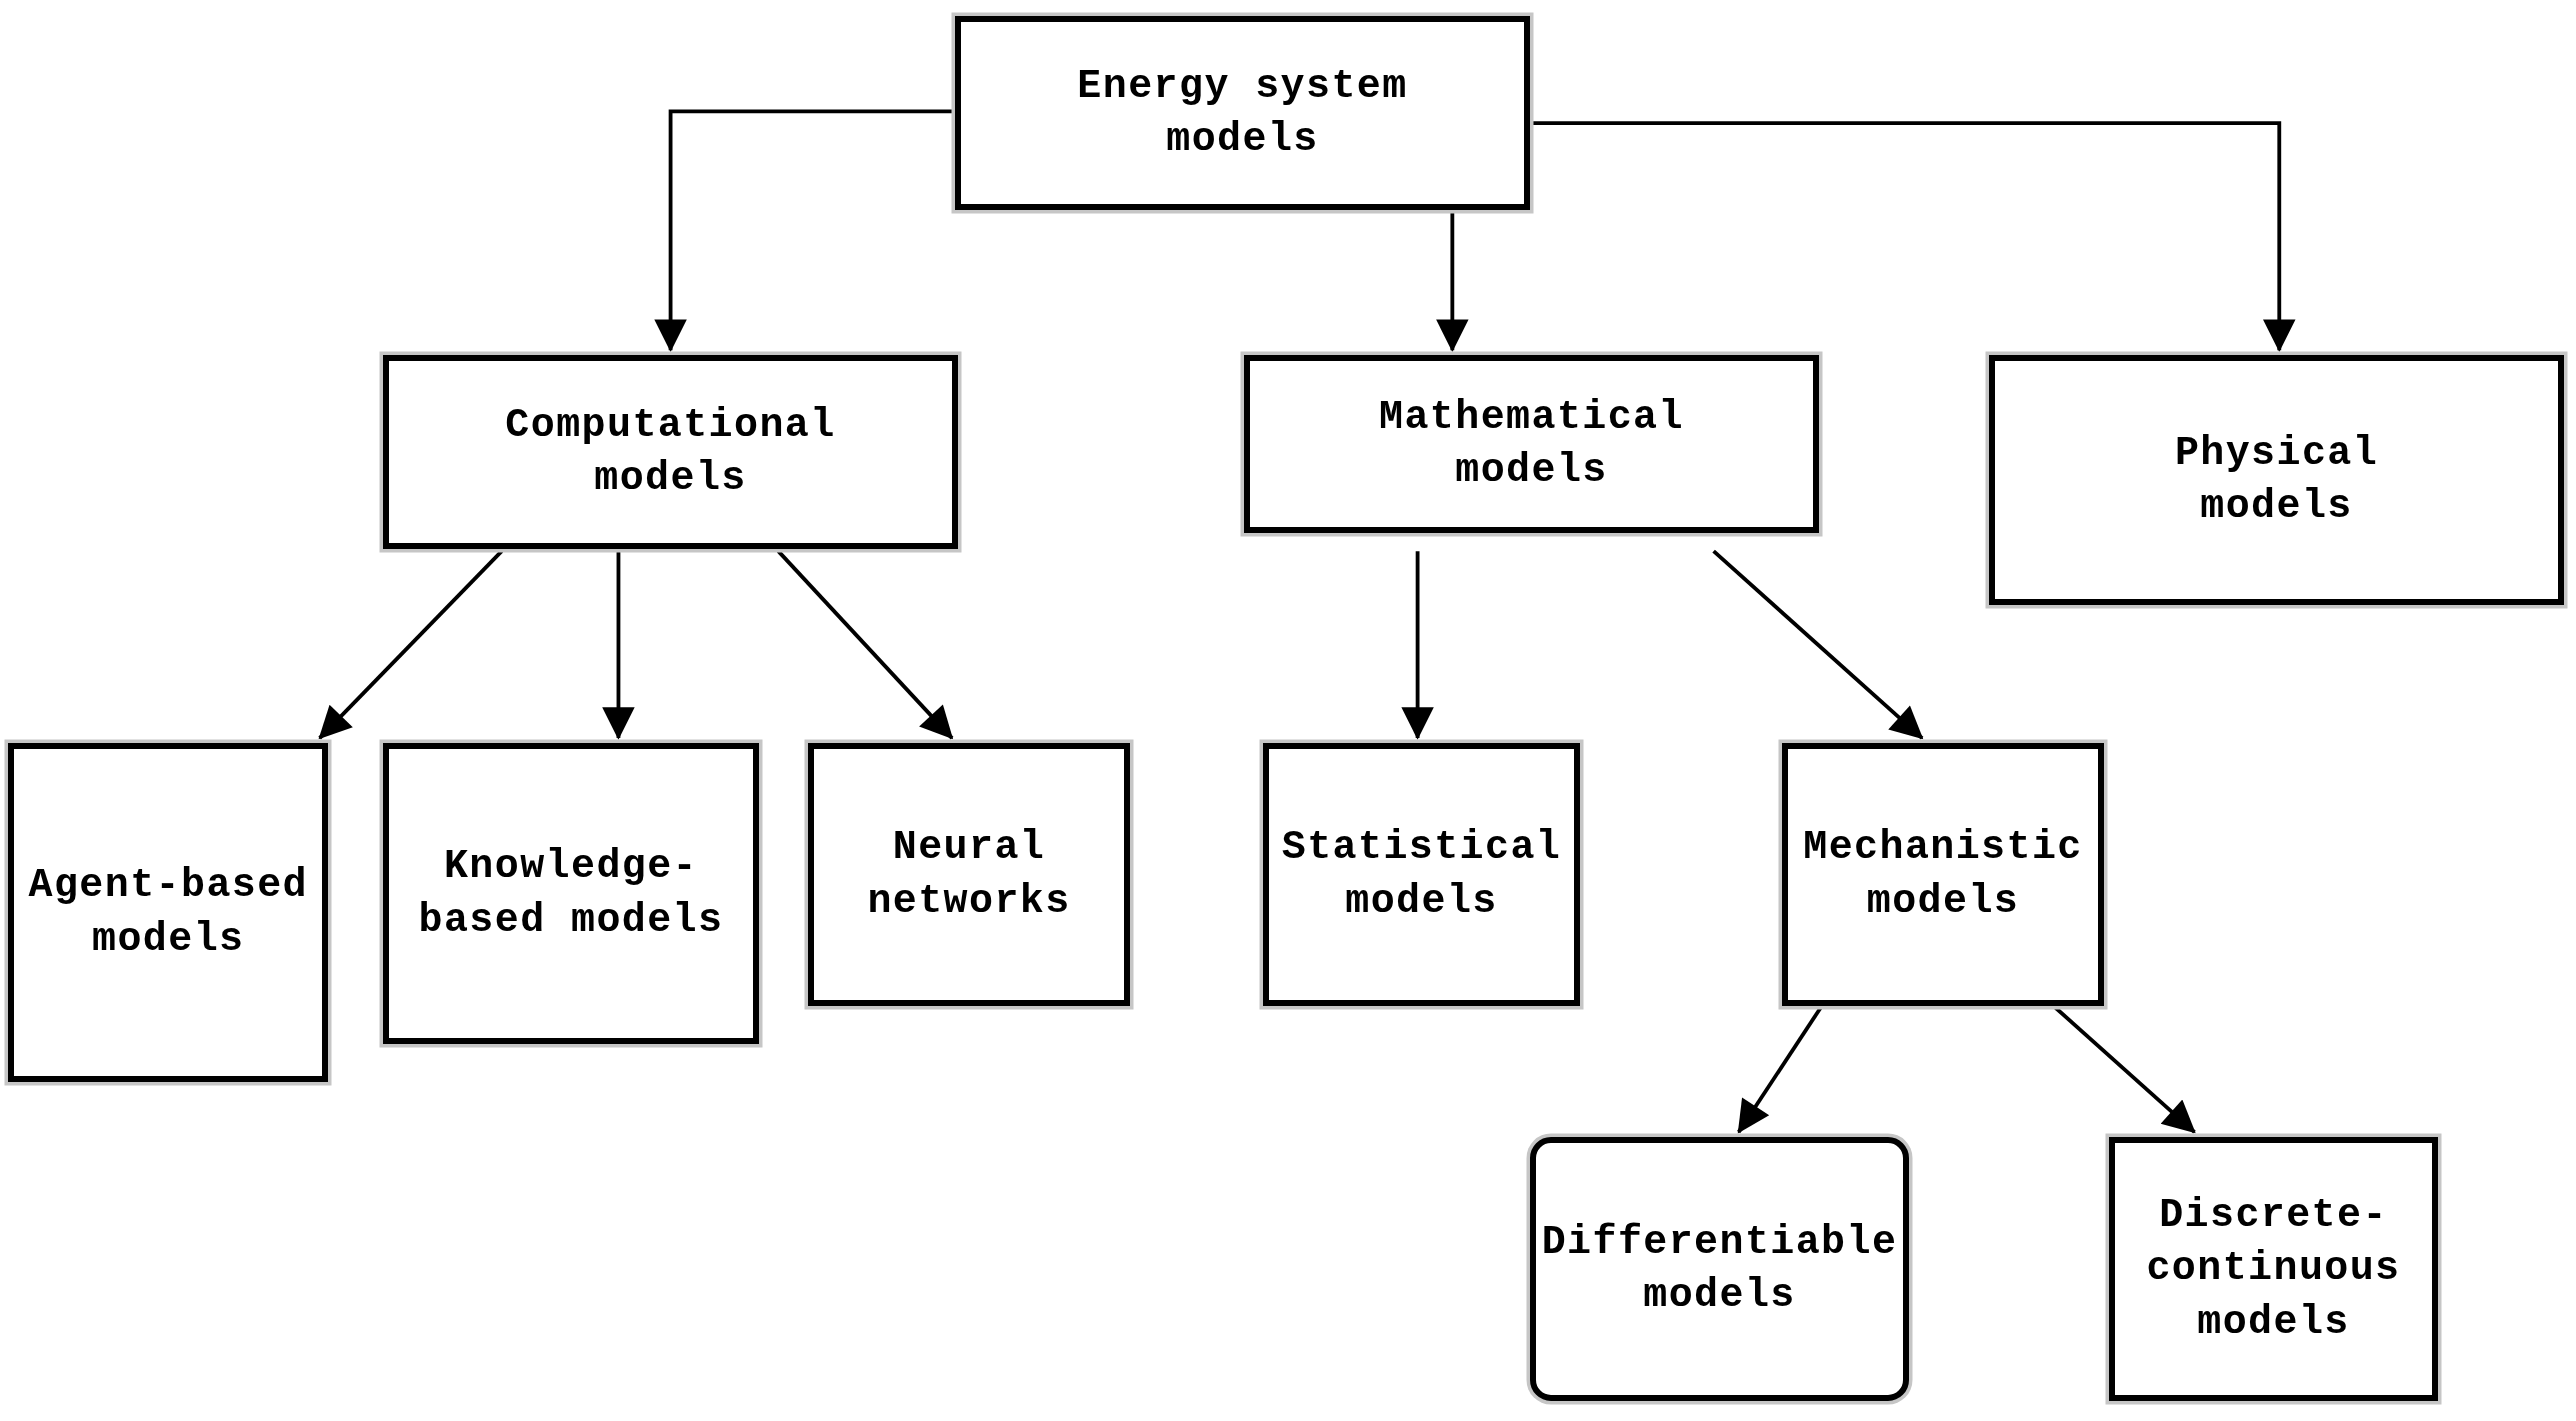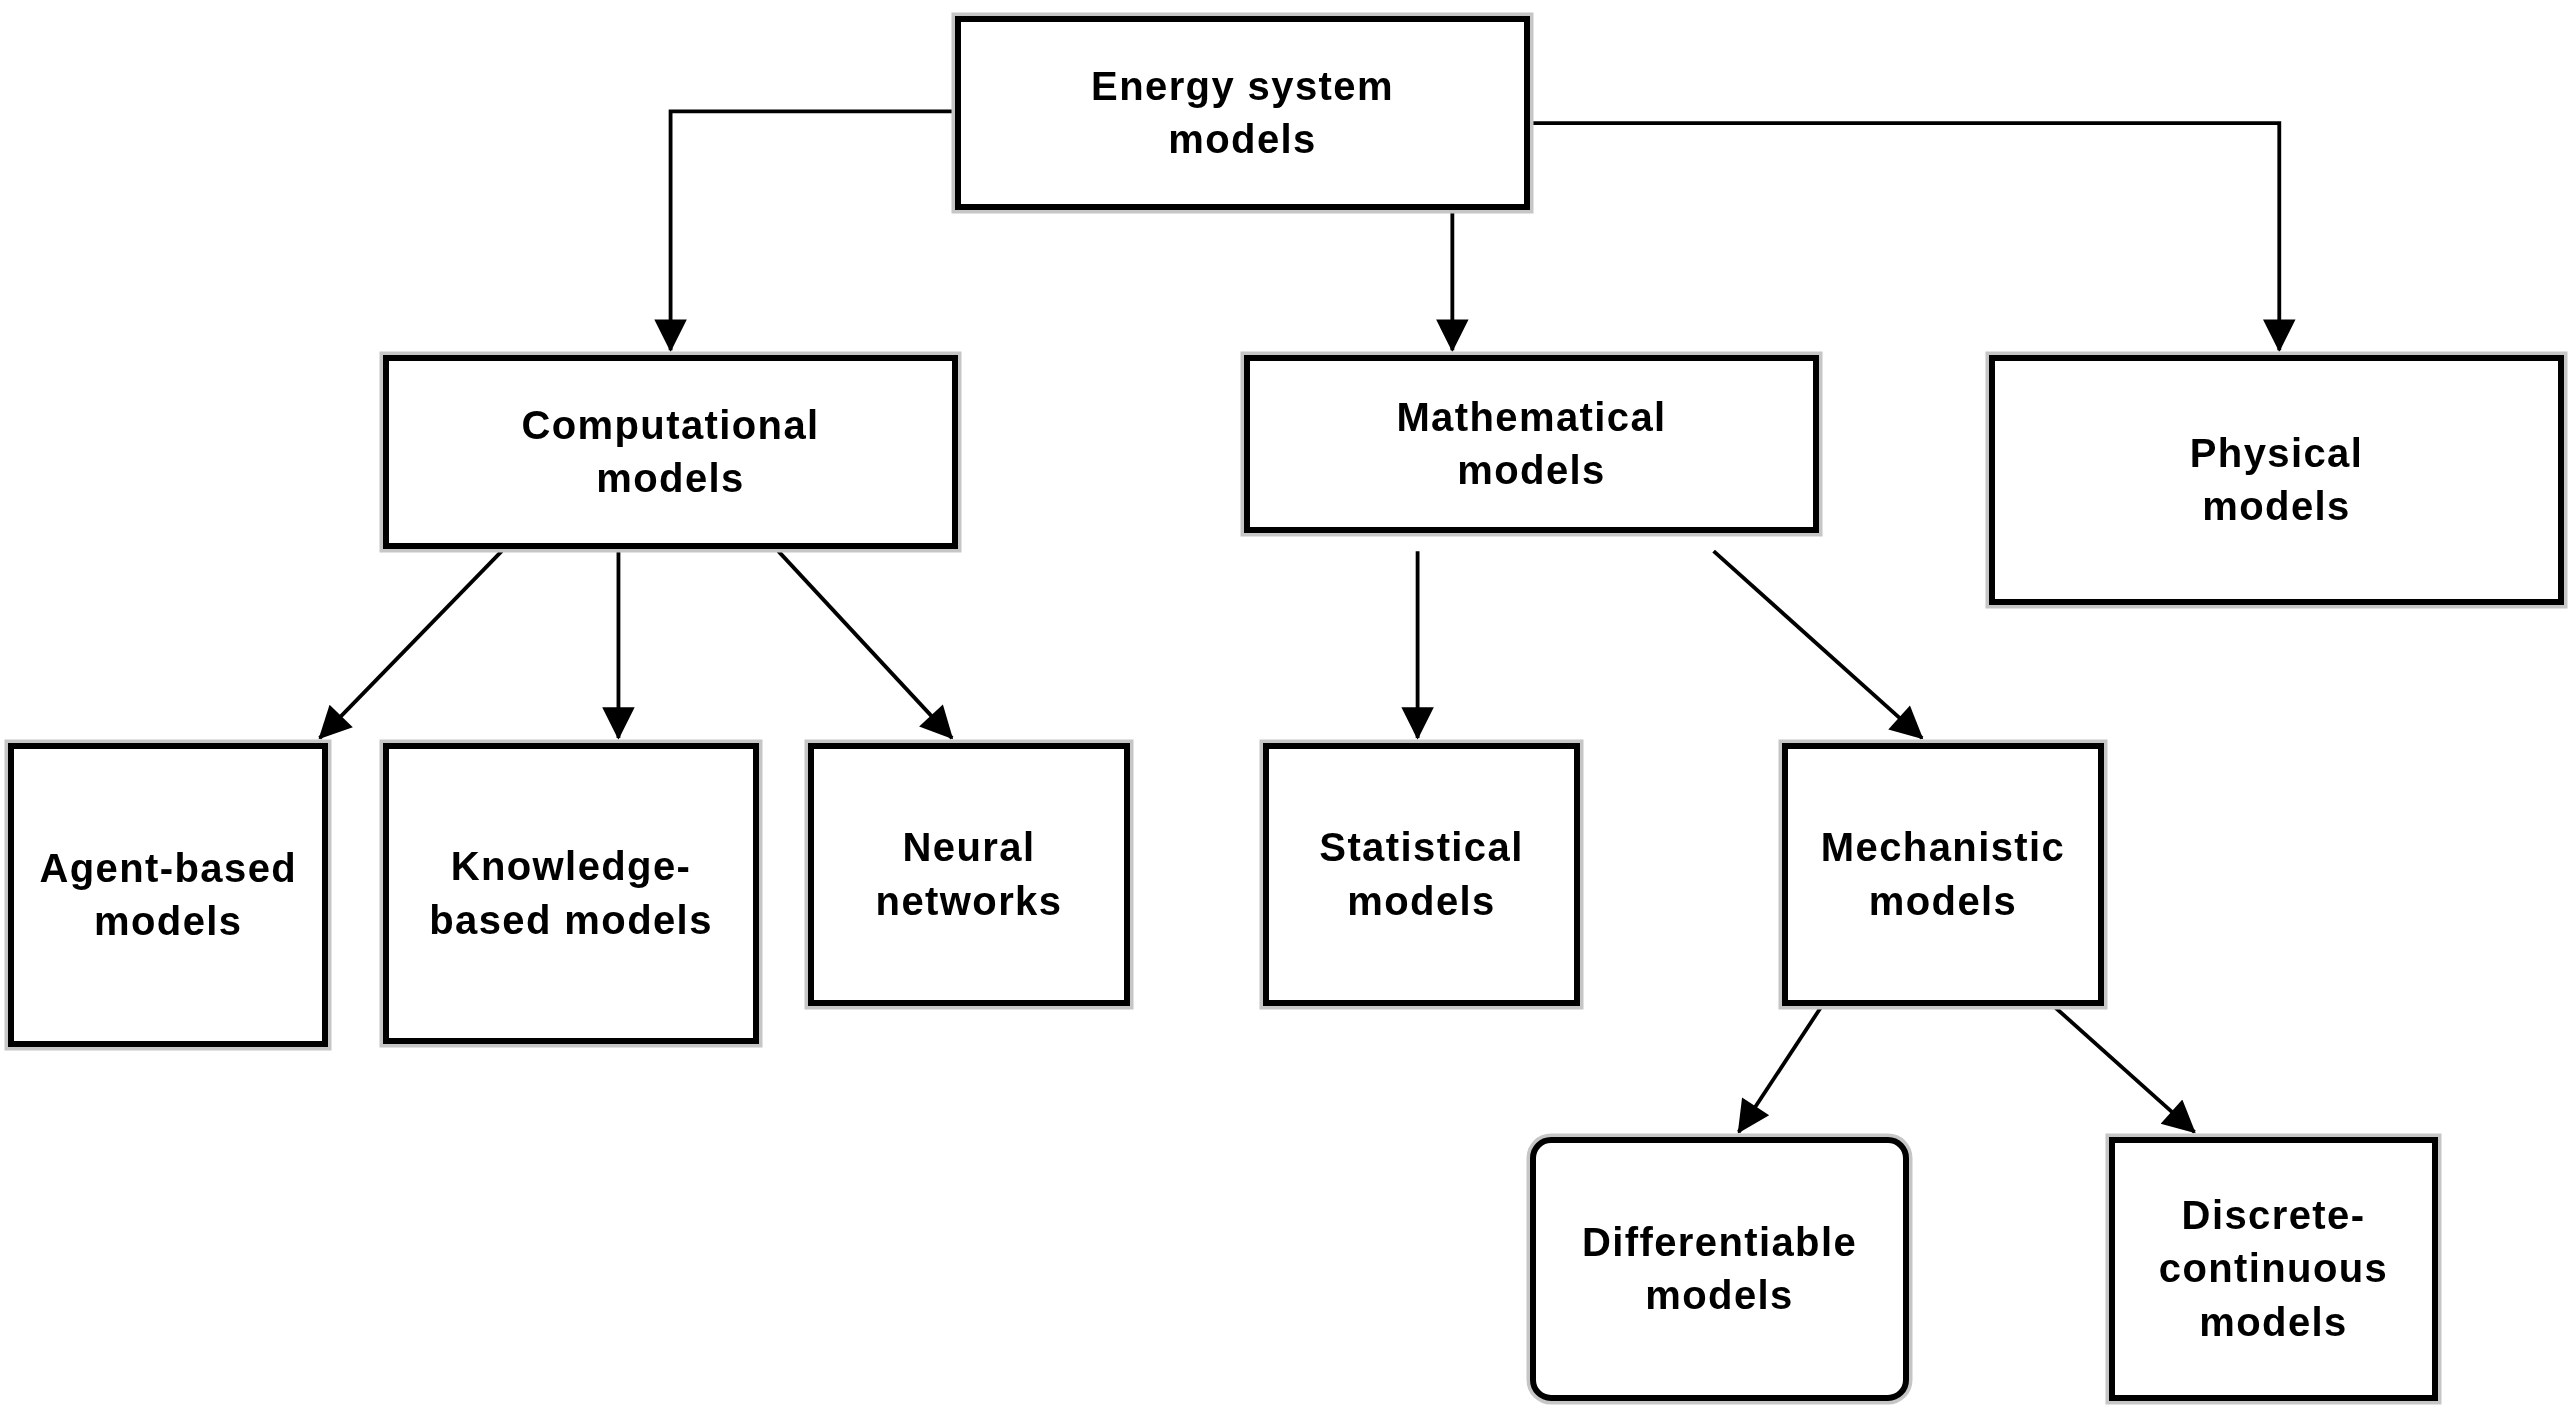--- a/index.html
+++ b/index.html
@@ -46,21 +46,21 @@
     border: 6.3px solid var(--box-border, #000000);
     box-shadow: 0 0 0 3.5px #c6c6c6;
     display: flex;
     align-items: center;
     justify-content: center;
     text-align: center;
   }
   .node-label {
     display: block;
     white-space: pre-line;
-    font-family: Liberation Sans, sans-serif;
+    font-family: Liberation Mono, monospace;
     font-weight: bold;
     font-size: 40px;
     line-height: 1.33;
     letter-spacing: 1.4px;
     color: var(--text-color, #000000);
     padding: 0 9.7px;
   }
 </style>
 </head>
 <body>
@@ -95,21 +95,21 @@
 models</span>
       </div>
       <div class="node" style="left: 1244px; top: 355px; width: 575px; height: 178px;">
         <span class="node-label">Mathematical
 models</span>
       </div>
       <div class="node" style="left: 1989px; top: 355px; width: 575px; height: 250px;">
         <span class="node-label">Physical
 models</span>
       </div>
-      <div class="node" style="left: 8.3px; top: 743px; width: 320px; height: 304px;">
+      <div class="node" style="left: 8.3px; top: 743px; width: 320px; height: 339px;">
         <span class="node-label">Agent-based
 models</span>
       </div>
       <div class="node" style="left: 383px; top: 743px; width: 376px; height: 301px; align-items: center;">
         <span class="node-label">Knowledge-
 based models</span>
       </div>
       <div class="node" style="left: 808px; top: 743px; width: 322px; height: 263px;">
         <span class="node-label">Neural
 networks</span>

